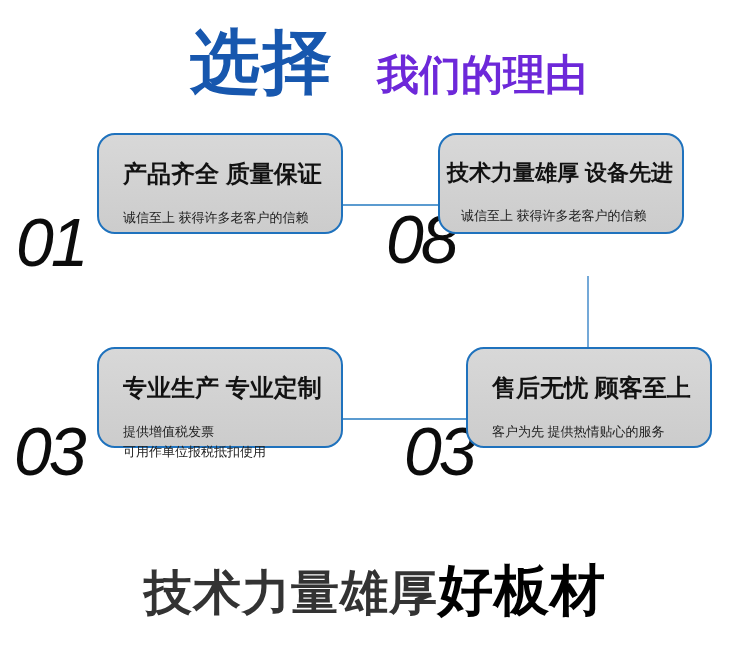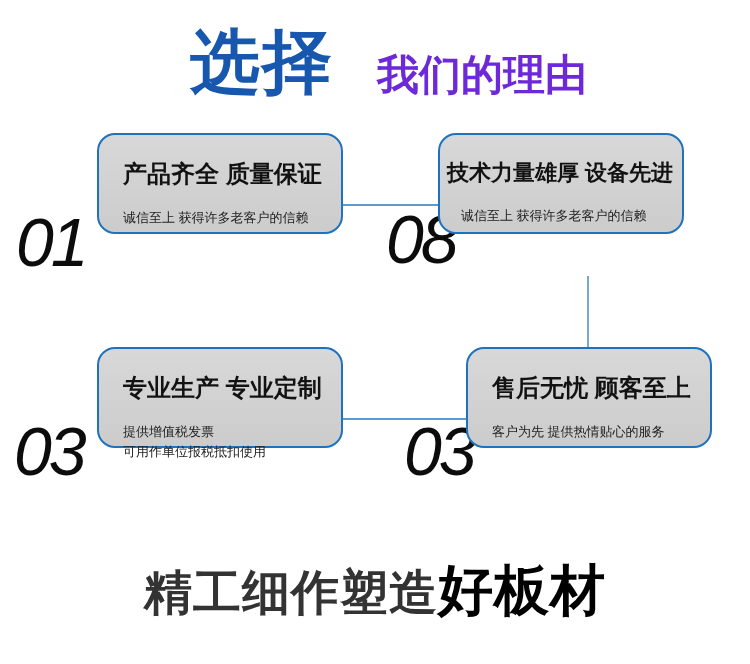--- a/index.html
+++ b/index.html
@@ -96,17 +96,17 @@
     <div class="card-desc">客户为先 提供热情贴心的服务</div>
   </div>
 
   <div class="card c4">
     <div class="card-title">专业生产 专业定制</div>
     <div class="card-desc">提供增值税发票
 可用作单位报税抵扣使用</div>
   </div>
 
   <div class="tagline">
-    <span class="tag-dark">精工细作塑造</span>
+    <span class="tag-dark">技术力量雄厚</span>
     <span class="tag-accent">好板材</span>
   </div>
 
 </div>
 
 </body></html>

